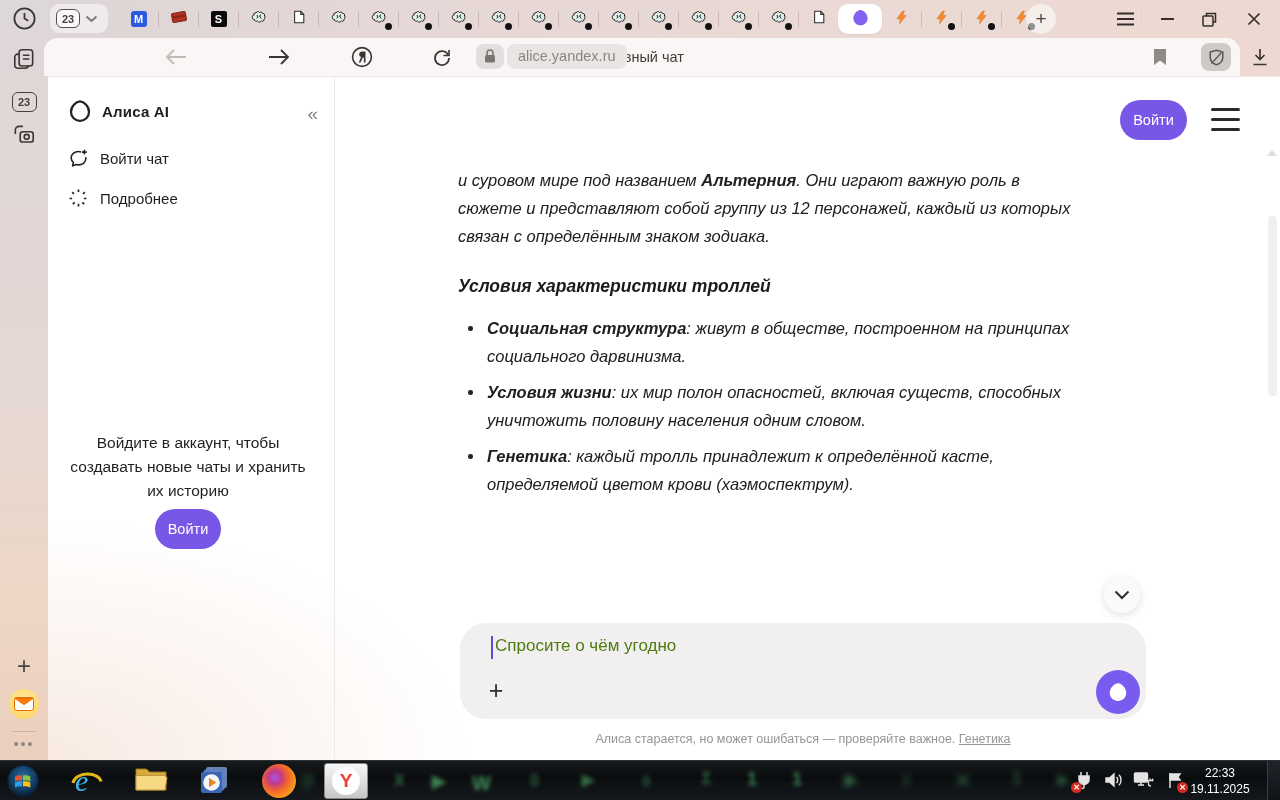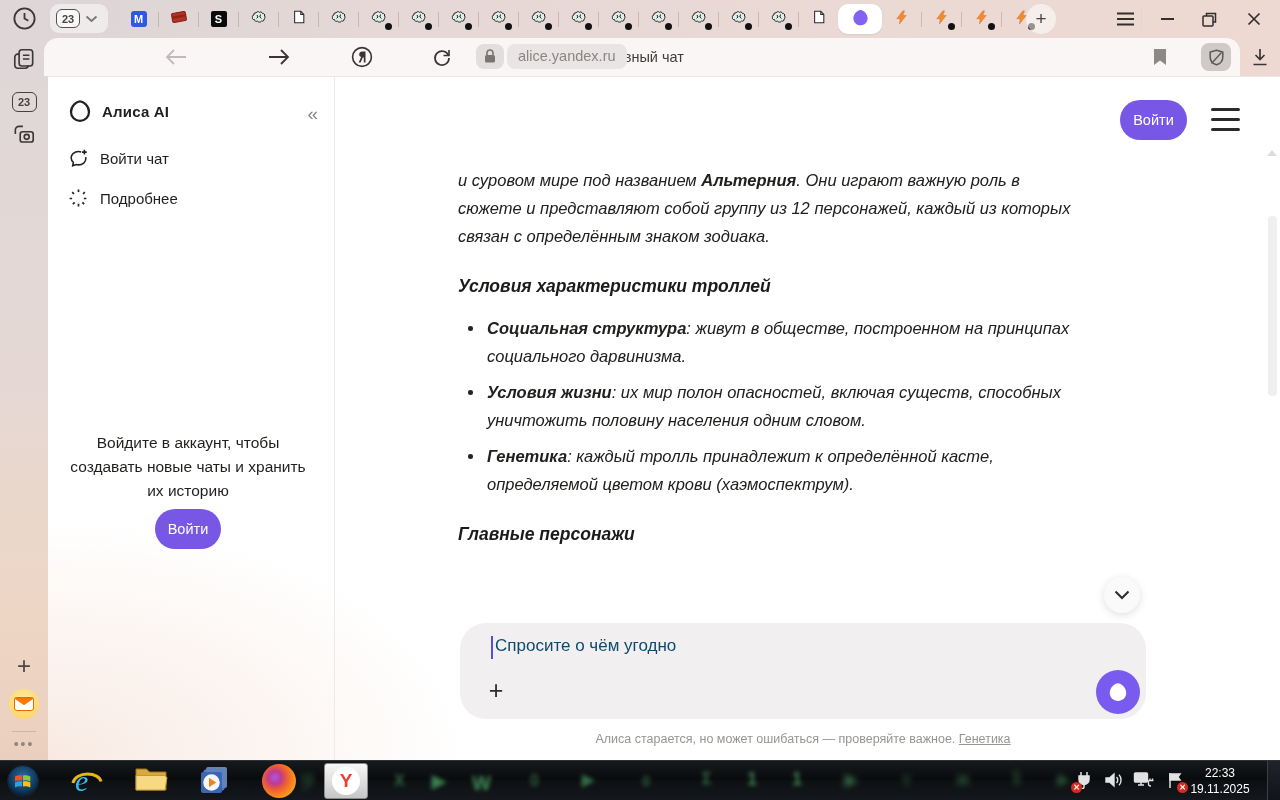--- a/index.html
+++ b/index.html
@@ -82,21 +82,21 @@
   .p2 { margin-top:14px; }
   .char-li { position:relative; padding-left:29px; margin-top:16px; font-size:16.5px; line-height:28px; }
   .char-li::before { content:""; position:absolute; left:10px; top:12px; width:4.5px; height:4.5px;
     border-radius:50%; background:#262422; }
   .gray { color:#8f8c8a; }
 
   .scrolldown { position:absolute; left:1056px; top:500px; width:36px; height:36px; border-radius:50%;
     background:#fbfafa; box-shadow:0 2px 8px rgba(0,0,0,.13); display:flex; align-items:center; justify-content:center; }
   .composer { position:absolute; left:412px; top:546px; width:686px; height:96px; background:#f1eff0; border-radius:26px; }
   .caret { position:absolute; left:31px; top:13px; width:1.6px; height:23px; background:#5b4bd6; }
-  .placeholder { position:absolute; left:35px; top:13px; font-size:17px; color:#0c4a6e; }
+  .placeholder { position:absolute; left:35px; top:13px; font-size:17px; color:#4d7c0f; }
   .plusbtn { position:absolute; left:24px; top:56px; width:24px; height:24px; color:#2f2d2c; font-size:25px; line-height:22px; text-align:center; }
   .chip { position:absolute; left:55px; top:50px; height:36px; background:#e7e5e6; border-radius:18px;
     display:flex; align-items:center; gap:7px; padding:0 7px 0 13px; }
   .chip-label { font-size:14px; color:#211f1e; }
   .chip-badge { height:24px; background:#fff; border-radius:12px; padding:0 9px; display:flex; align-items:center;
     font-size:12.5px; color:#6b4fd8; }
   .alicebtn { position:absolute; right:6px; top:47px; width:44px; height:44px; border-radius:50%;
     background:#7a5bf0; display:flex; align-items:center; justify-content:center; }
   .disclaimer { position:absolute; left:412px; top:655px; width:686px; text-align:center;
     font-size:12.5px; color:#979492; }
@@ -467,21 +467,20 @@
         </div>
 
       <div class="content">
         <p class="intro"><span>и суровом мире под названием </span><b>Альтерния</b><span>. Они играют важную роль в сюжете и представляют собой группу из 12 персонажей, каждый из которых связан с определённым знаком зодиака.</span></p>
         <h3>Условия характеристики троллей</h3>
         <ul class="ul1" id="bullets">
             <li><b>Социальная структура</b><span>: живут в обществе, построенном на принципах социального дарвинизма.</span></li>
             <li><b>Условия жизни</b><span>: их мир полон опасностей, включая существ, способных уничтожить половину населения одним словом.</span></li>
             <li><b>Генетика</b><span>: каждый тролль принадлежит к определённой касте, определяемой цветом крови (хаэмоспектрум).</span></li>
           </ul>
-        <h3>Главные персонажи</h3>
       </div>
 
       <div class="scrolldown">
         <svg width="16" height="10" viewBox="0 0 16 10" fill="none" stroke="#2e2c2b" stroke-width="2">
             <path d="M1.5 1.5L8 8l6.5-6.5"></path>
           </svg>
       </div>
 
       <div class="composer">
         <div class="caret"></div>

